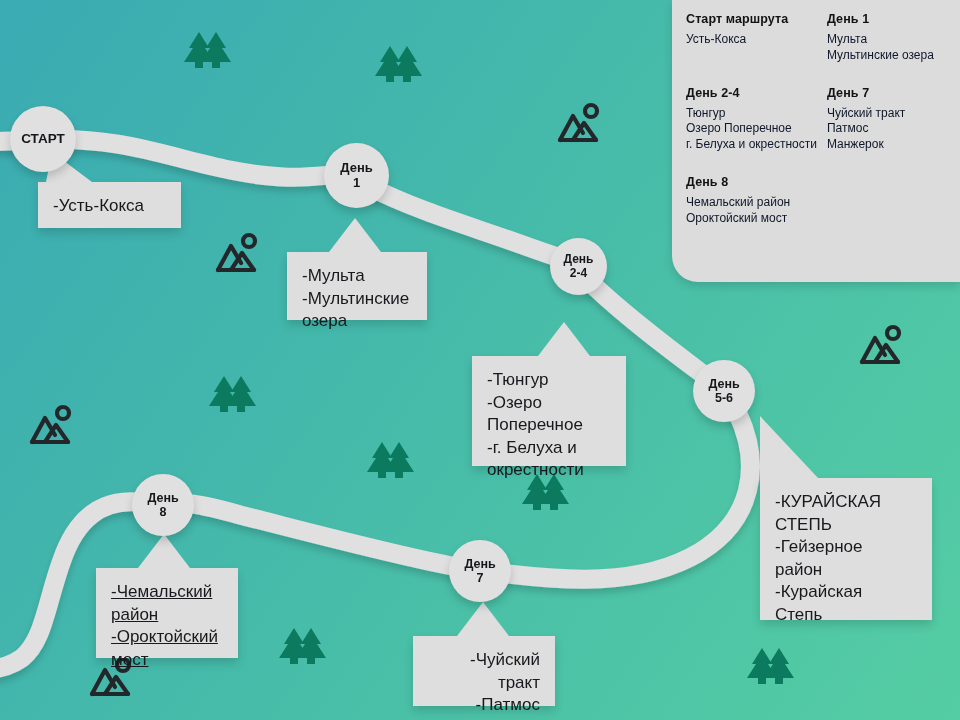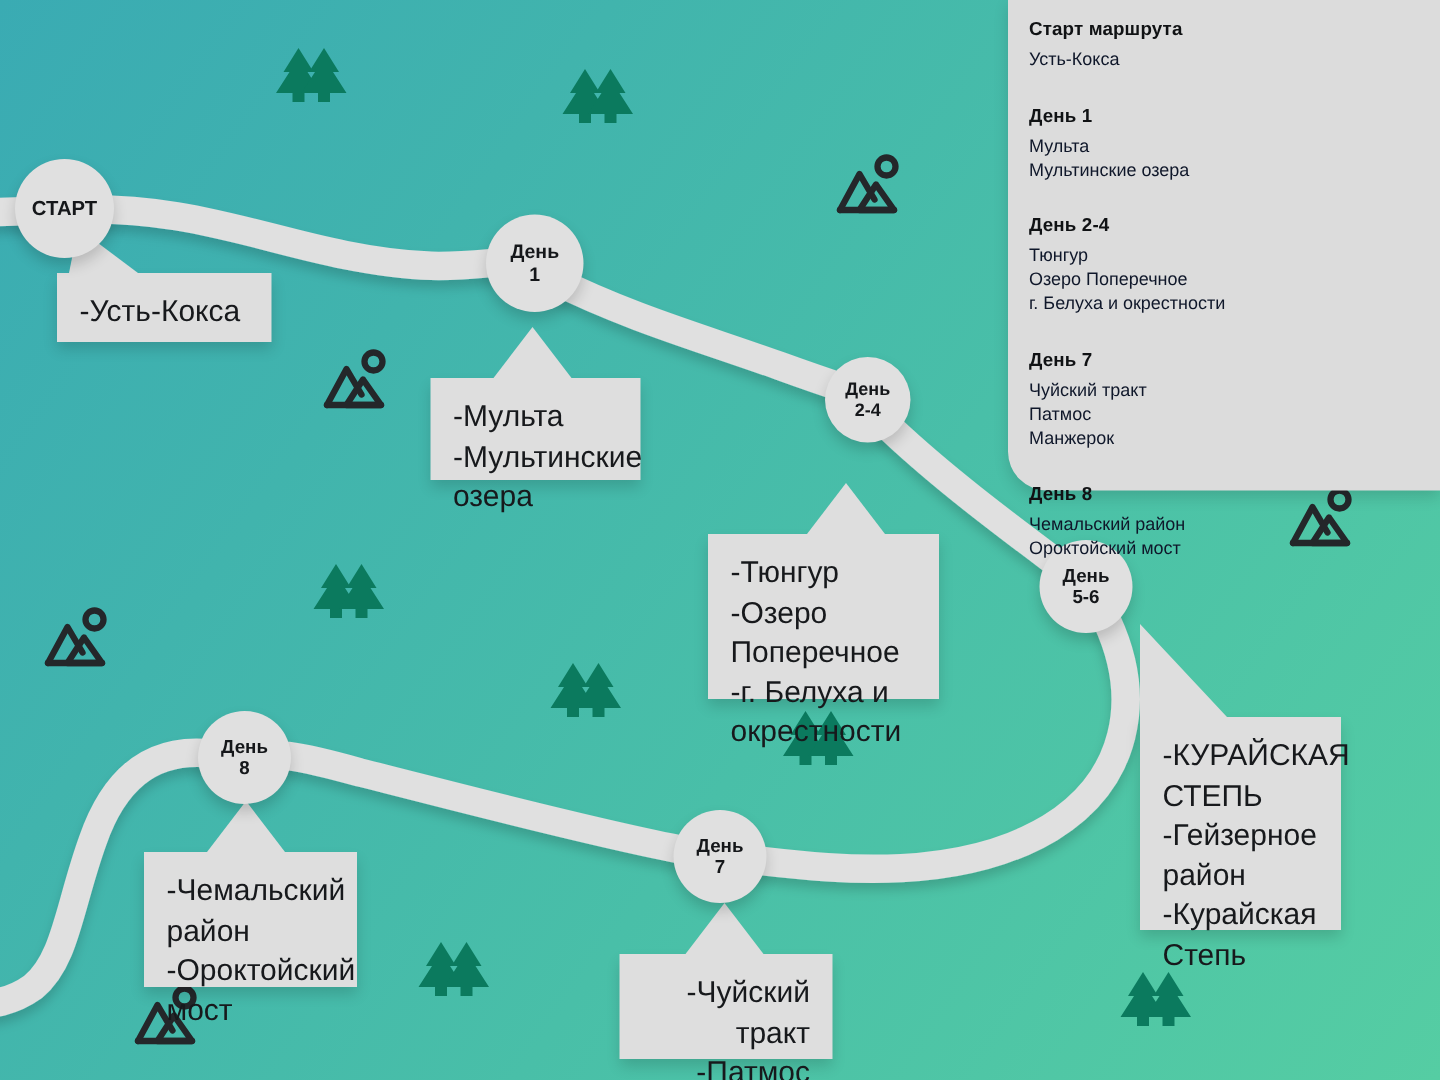--- a/index.html
+++ b/index.html
@@ -42,21 +42,21 @@
     box-shadow: 0 5px 9px rgba(0,0,0,0.17);
     z-index: 30;
   }
   .node .ln { display: block; white-space: nowrap; }
 
   
   .callout {
     position: absolute;
     background: #dedede;
     color: #17191c;
-    font-size: 20px;
+    font-size: 17px;
     line-height: 1.33;
     padding: 13px 15px 12px 15px;
     box-shadow: 0 5px 9px rgba(0,0,0,0.15);
     z-index: 20;
   }
   .callout .ln { display: block; white-space: pre-wrap; }
   
   .callout .tip {
     position: absolute;
     width: 0; height: 0;
@@ -69,28 +69,28 @@
     top: -30px; left: 6px;
     border-left: 10px solid transparent;
     border-right: 46px solid transparent;
     border-bottom: 30px solid #dedede;
   }
 
   
   #legend {
     position: absolute;
     left: 672px; top: 0;
-    width: 288px; height: 327px;
+    width: 288px; height: 282px;
     background: #dcdcdc;
     border-bottom-left-radius: 26px;
     box-shadow: 0 4px 10px rgba(0,0,0,0.14);
     padding: 12px 14px 10px 14px;
     z-index: 40;
     display: grid;
-    grid-template-columns: 1fr;
+    grid-template-columns: 1fr 1fr;
     grid-auto-rows: min-content;
     column-gap: 10px;
     row-gap: 22px;
     align-content: start;
   }
   .legend-block { }
   .legend-title {
     font-size: 12.5px; font-weight: bold;
     color: #101214;
     margin-bottom: 6px;
@@ -266,38 +266,38 @@
 
   <div class="callout" style="left:472px; top:356px; width:154px; height:110px;">
     <span class="tip up" style="left:66px;"></span>
     <span class="ln">-Тюнгур</span>
     <span class="ln">-Озеро</span>
     <span class="ln">Поперечное</span>
     <span class="ln">-г. Белуха и</span>
     <span class="ln">окрестности</span>
   </div>
 
-  <div class="callout" style="left:760px; top:478px; width:134px; height:142px;">
+  <div class="callout" style="left:760px; top:478px; width:172px; height:142px;">
     <span class="tip upleft" style="left:0px; top:-62px; border-left-width:0px; border-right-width:58px; border-bottom-width:62px;"></span>
     <span class="ln">-КУРАЙСКАЯ</span>
     <span class="ln">СТЕПЬ</span>
     <span class="ln">-Гейзерное</span>
     <span class="ln">район</span>
     <span class="ln">-Курайская</span>
     <span class="ln">Степь</span>
   </div>
 
   <div class="callout" style="left:413px; top:636px; width:142px; height:70px;text-align:right;">
     <span class="tip up" style="left:44px;"></span>
     <span class="ln">-Чуйский тракт</span>
     <span class="ln">-Патмос</span>
     <span class="ln">-Манжерок</span>
   </div>
 
-  <div class="callout" style="left:96px; top:568px; width:142px; height:90px;">
+  <div class="callout" style="left:96px; top:568px; width:142px; height:90px;text-decoration:underline;">
     <span class="tip up" style="left:42px;"></span>
     <span class="ln">-Чемальский</span>
     <span class="ln">район</span>
     <span class="ln">-Ороктойский</span>
     <span class="ln">мост</span>
   </div>
 
   <div class="node" style="left:10px; top:106px; width:66px; height:66px; font-size:13.5px;">
     <span class="ln">СТАРТ</span>
   </div>

